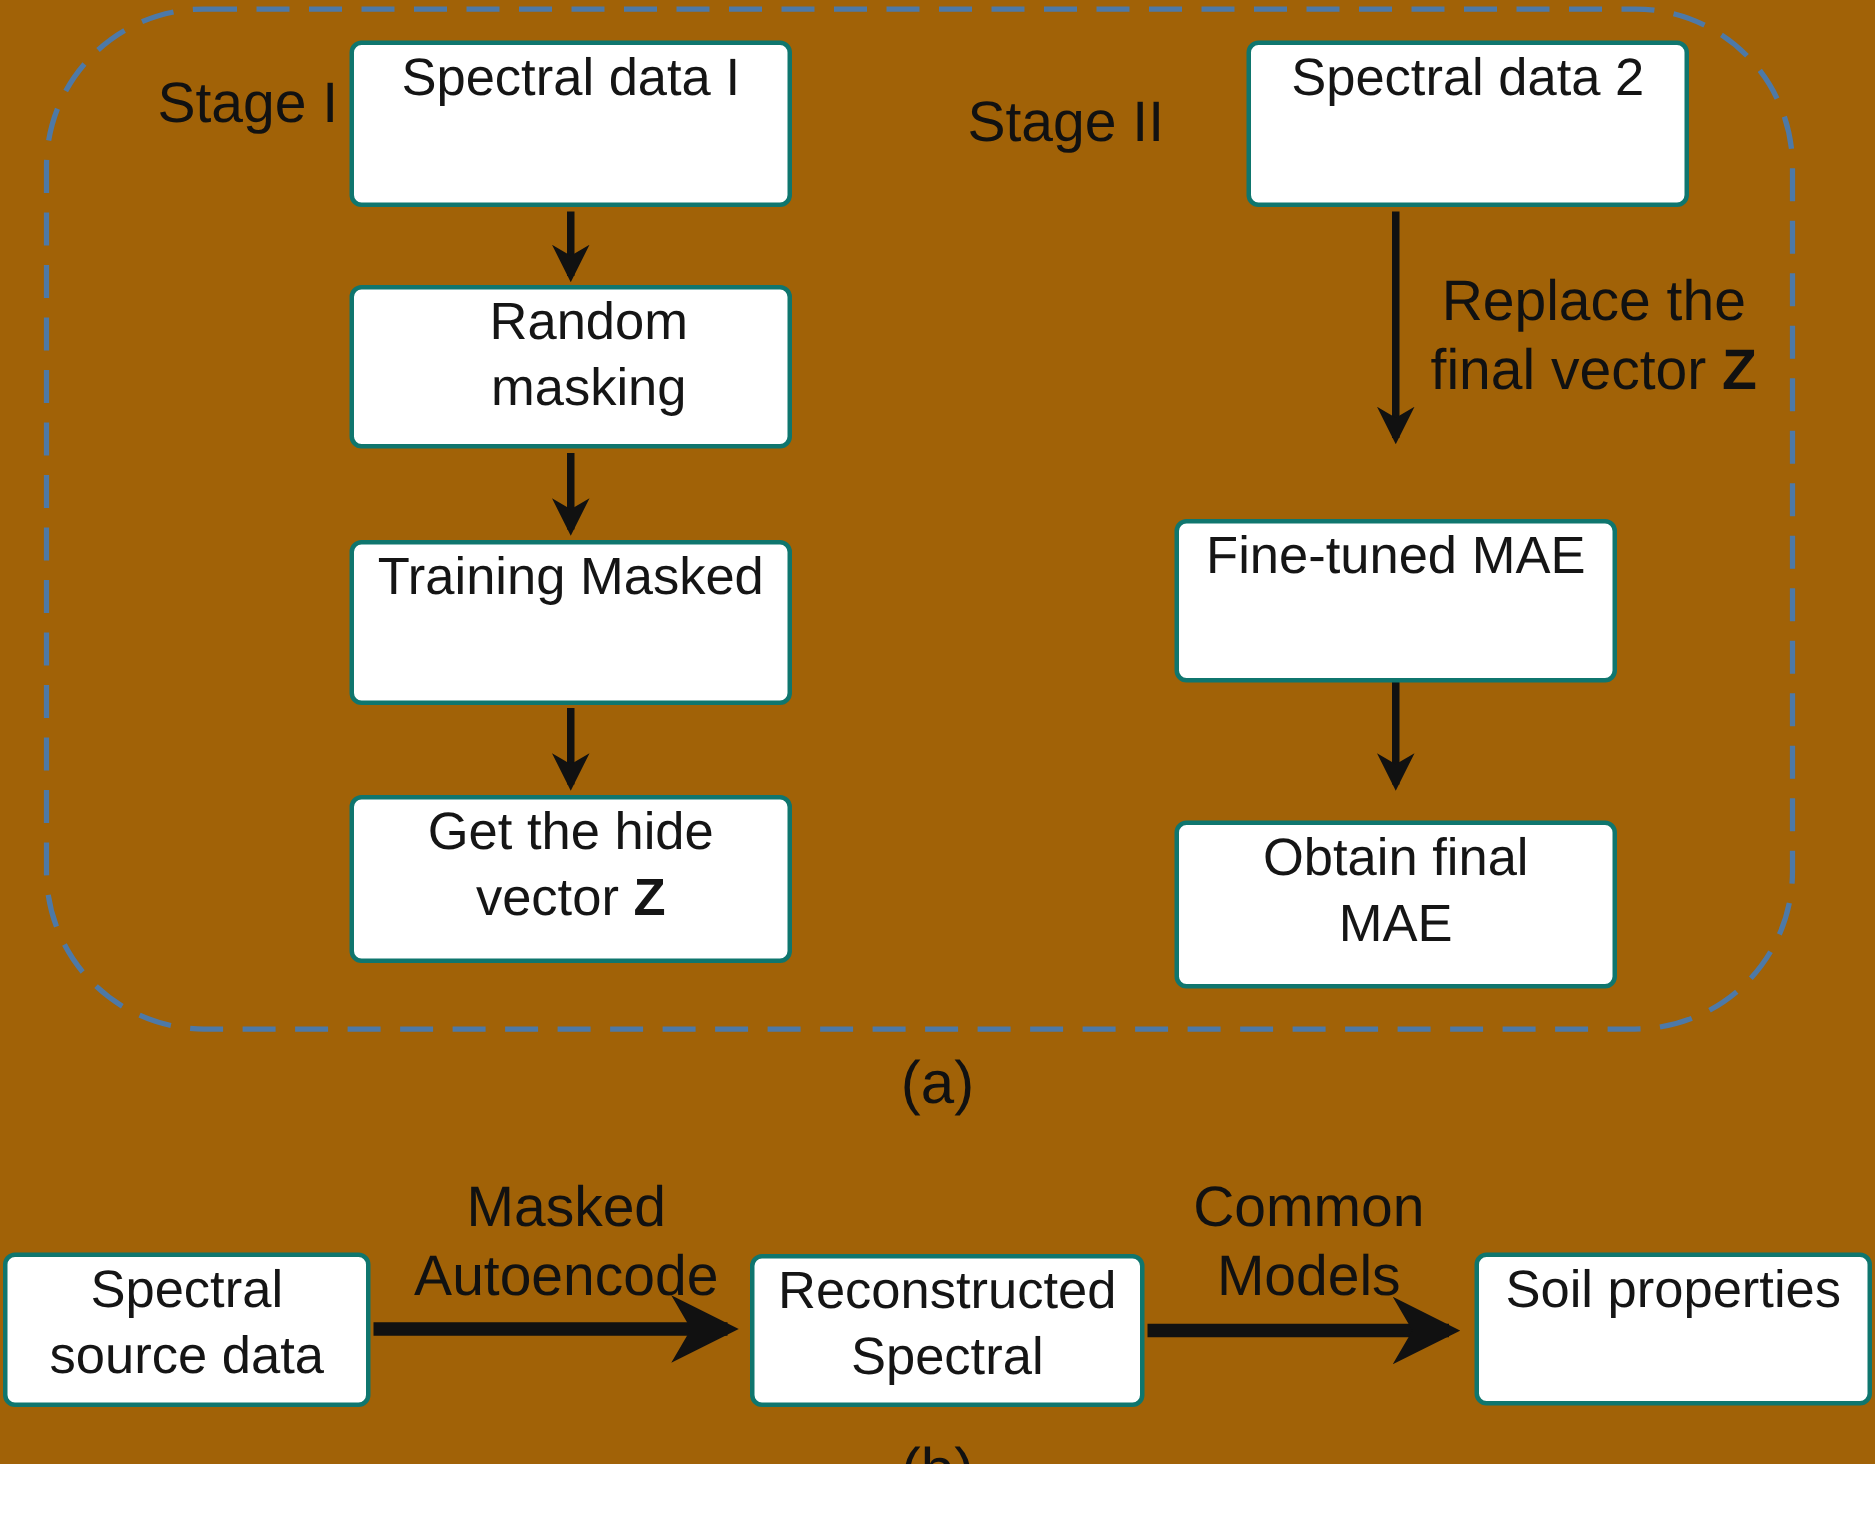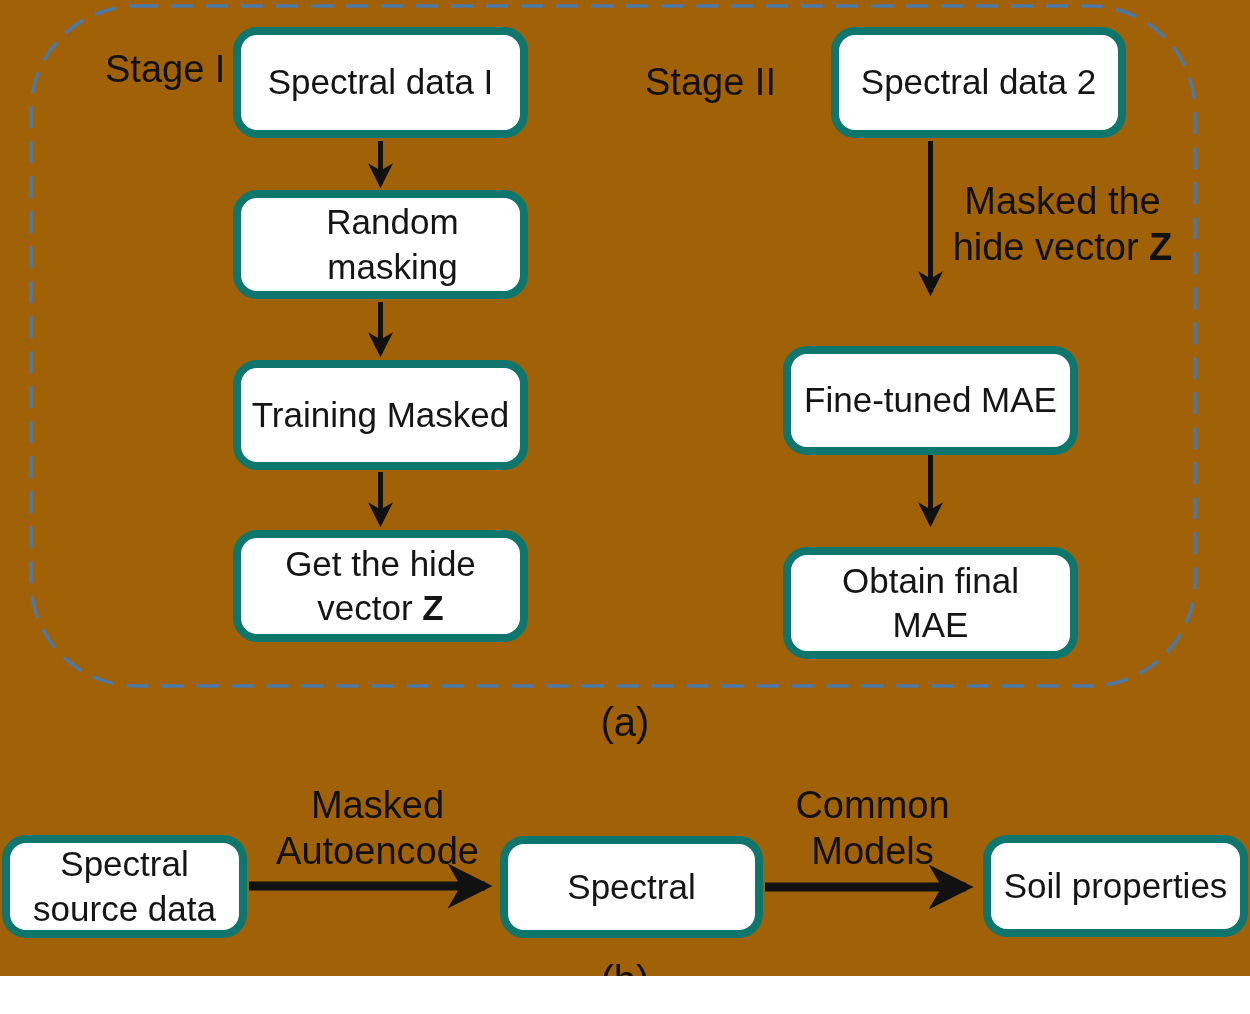--- a/index.html
+++ b/index.html
@@ -21,26 +21,25 @@
     left: 0;
     top: 0;
     width: 1250px;
     height: 1014px;
     pointer-events: none;
   }
   .node {
     position: absolute;
     box-sizing: border-box;
     background: #ffffff;
-    border: 8px solid #0f766e;
-    border-radius: 24px;
+    border: 3px solid #0f766e;
+    border-radius: 8px;
     display: flex;
     flex-direction: column;
     align-items: center;
-    justify-content: center;
     text-align: center;
     font-size: 35px;
     line-height: 1.26;
     color: #151515;
   }
   .node .ln { display: block; white-space: nowrap; }
   .stage-label {
     position: absolute;
     font-size: 38px;
     white-space: nowrap;
@@ -109,22 +108,22 @@
   <div class="node" style="left:233px; top:530px; width:295px; height:112px;">
     <span class="ln">Get the hide</span>
     <span class="ln"><span>vector </span><b>Z</b></span>
   </div>
 
   <div class="node" style="left:783px; top:27px; width:295px; height:111px;margin-left:48px;">
     <span class="ln">Spectral data 2</span>
   </div>
 
   <div class="edge-label" style="left:950px; top:178px; width:225px;">
-    <span class="ln">Masked the</span>
-    <span class="ln"><span>hide vector </span><b>Z</b></span>
+    <span class="ln">Replace the</span>
+    <span class="ln"><span>final vector </span><b>Z</b></span>
   </div>
 
   <div class="node" style="left:783px; top:300px; width:295px; height:109px;margin-top:46px;">
     <span class="ln">Fine-tuned MAE</span>
   </div>
 
   <div class="node" style="left:783px; top:530px; width:295px; height:112px;margin-top:17px;">
     <span class="ln">Obtain final</span>
     <span class="ln">MAE</span>
   </div>
@@ -135,20 +134,21 @@
     <span class="ln">Spectral</span>
     <span class="ln">source data</span>
   </div>
 
   <div class="edge-label" style="left:265px; top:782px; width:225px;">
     <span class="ln">Masked</span>
     <span class="ln">Autoencode</span>
   </div>
 
   <div class="node" style="left:500px; top:836px; width:263px; height:102px;">
+    <span class="ln">Reconstructed</span>
     <span class="ln">Spectral</span>
   </div>
 
   <div class="edge-label" style="left:760px; top:782px; width:225px;">
     <span class="ln">Common</span>
     <span class="ln">Models</span>
   </div>
 
   <div class="node" style="left:983px; top:835px; width:265px; height:102px;">
     <span class="ln">Soil properties</span>

